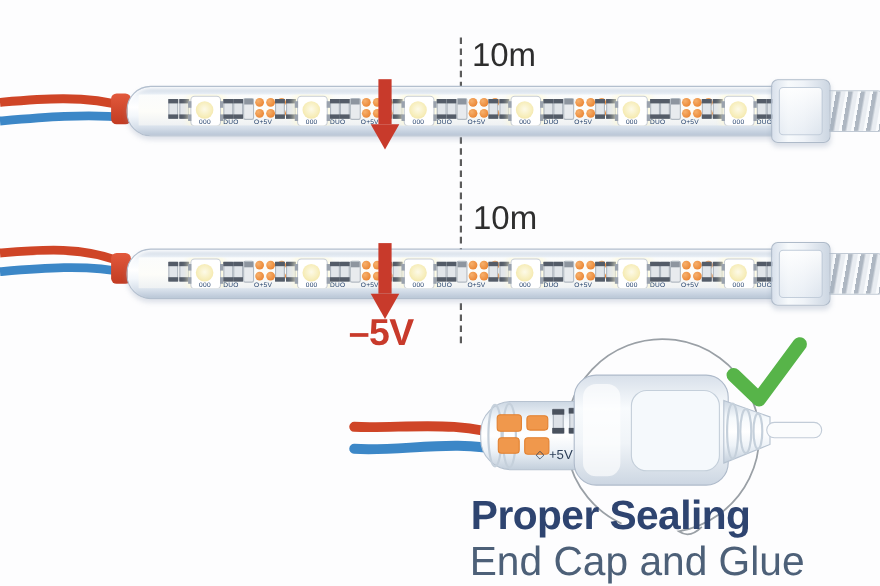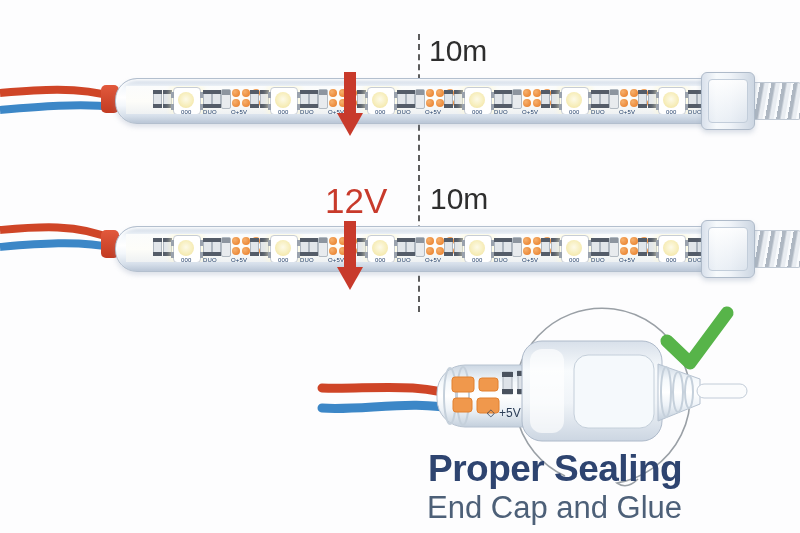--- a/index.html
+++ b/index.html
@@ -67,21 +67,21 @@
   
   .arrow{position:absolute;z-index:4;}
   .arrow .shaft{position:absolute;left:7px;top:0;width:12px;background:#c83a2b;}
   .arrow .head{position:absolute;left:0;width:0;height:0;border-left:13px solid transparent;border-right:13px solid transparent;border-top:23px solid #c83a2b;}
   
   .lbl{position:absolute;z-index:5;white-space:nowrap;}
   .lbl.red-b{color:#c83a2b;font-size:34px;font-weight:700;letter-spacing:-.5px;}
   .lbl.red-r{color:#c83a2b;font-size:35px;font-weight:400;}
   .lbl.dist{color:#2e2e2e;font-size:30px;font-weight:400;}
   .lbl.title{color:#2e4470;font-size:37px;font-weight:700;letter-spacing:-.5px;}
-  .lbl.subtitle{color:#4d6078;font-size:31px;font-weight:400;}
+  .lbl.subtitle{color:#4d6078;font-size:37px;font-weight:400;}
   .closeupsvg{position:absolute;left:300px;top:290px;z-index:4;}
 </style>
 </head>
 <body>
 
 <div class="stage">
 
   <div class="dashline"></div>
 
   <svg class="wiresvg" width="130" height="300" viewBox="0 0 130 300">
@@ -323,22 +323,22 @@
     <div class="shaft" style="height:41px;"></div>
       <div class="head" style="top:41px;"></div>
   </div>
   <div class="arrow" style="left:337px;top:221px;">
     <div class="shaft" style="height:46px;"></div>
       <div class="head" style="top:46px;"></div>
   </div>
 
   <div class="lbl dist" style="left:429px;top:34px;">10m</div>
 
-  <div class="lbl red-r" style="left:325px;top:181px;">12V</div>
   <div class="lbl dist" style="left:430px;top:182px;">10m</div>
+  <div class="lbl red-b" style="left:317px;top:284px;">–5V</div>
 
   <svg class="closeupsvg" width="480" height="243" viewBox="300 290 480 243">
     <defs>
       <linearGradient id="tubeG" x1="0" y1="0" x2="0" y2="1">
         <stop offset="0" stop-color="#ccd7e3"></stop>
           <stop offset=".28" stop-color="#f5f9fc"></stop>
         <stop offset=".5" stop-color="#ffffff"></stop>
           <stop offset=".72" stop-color="#eef3f8"></stop>
         <stop offset="1" stop-color="#c3cfdc"></stop>
       </linearGradient>

